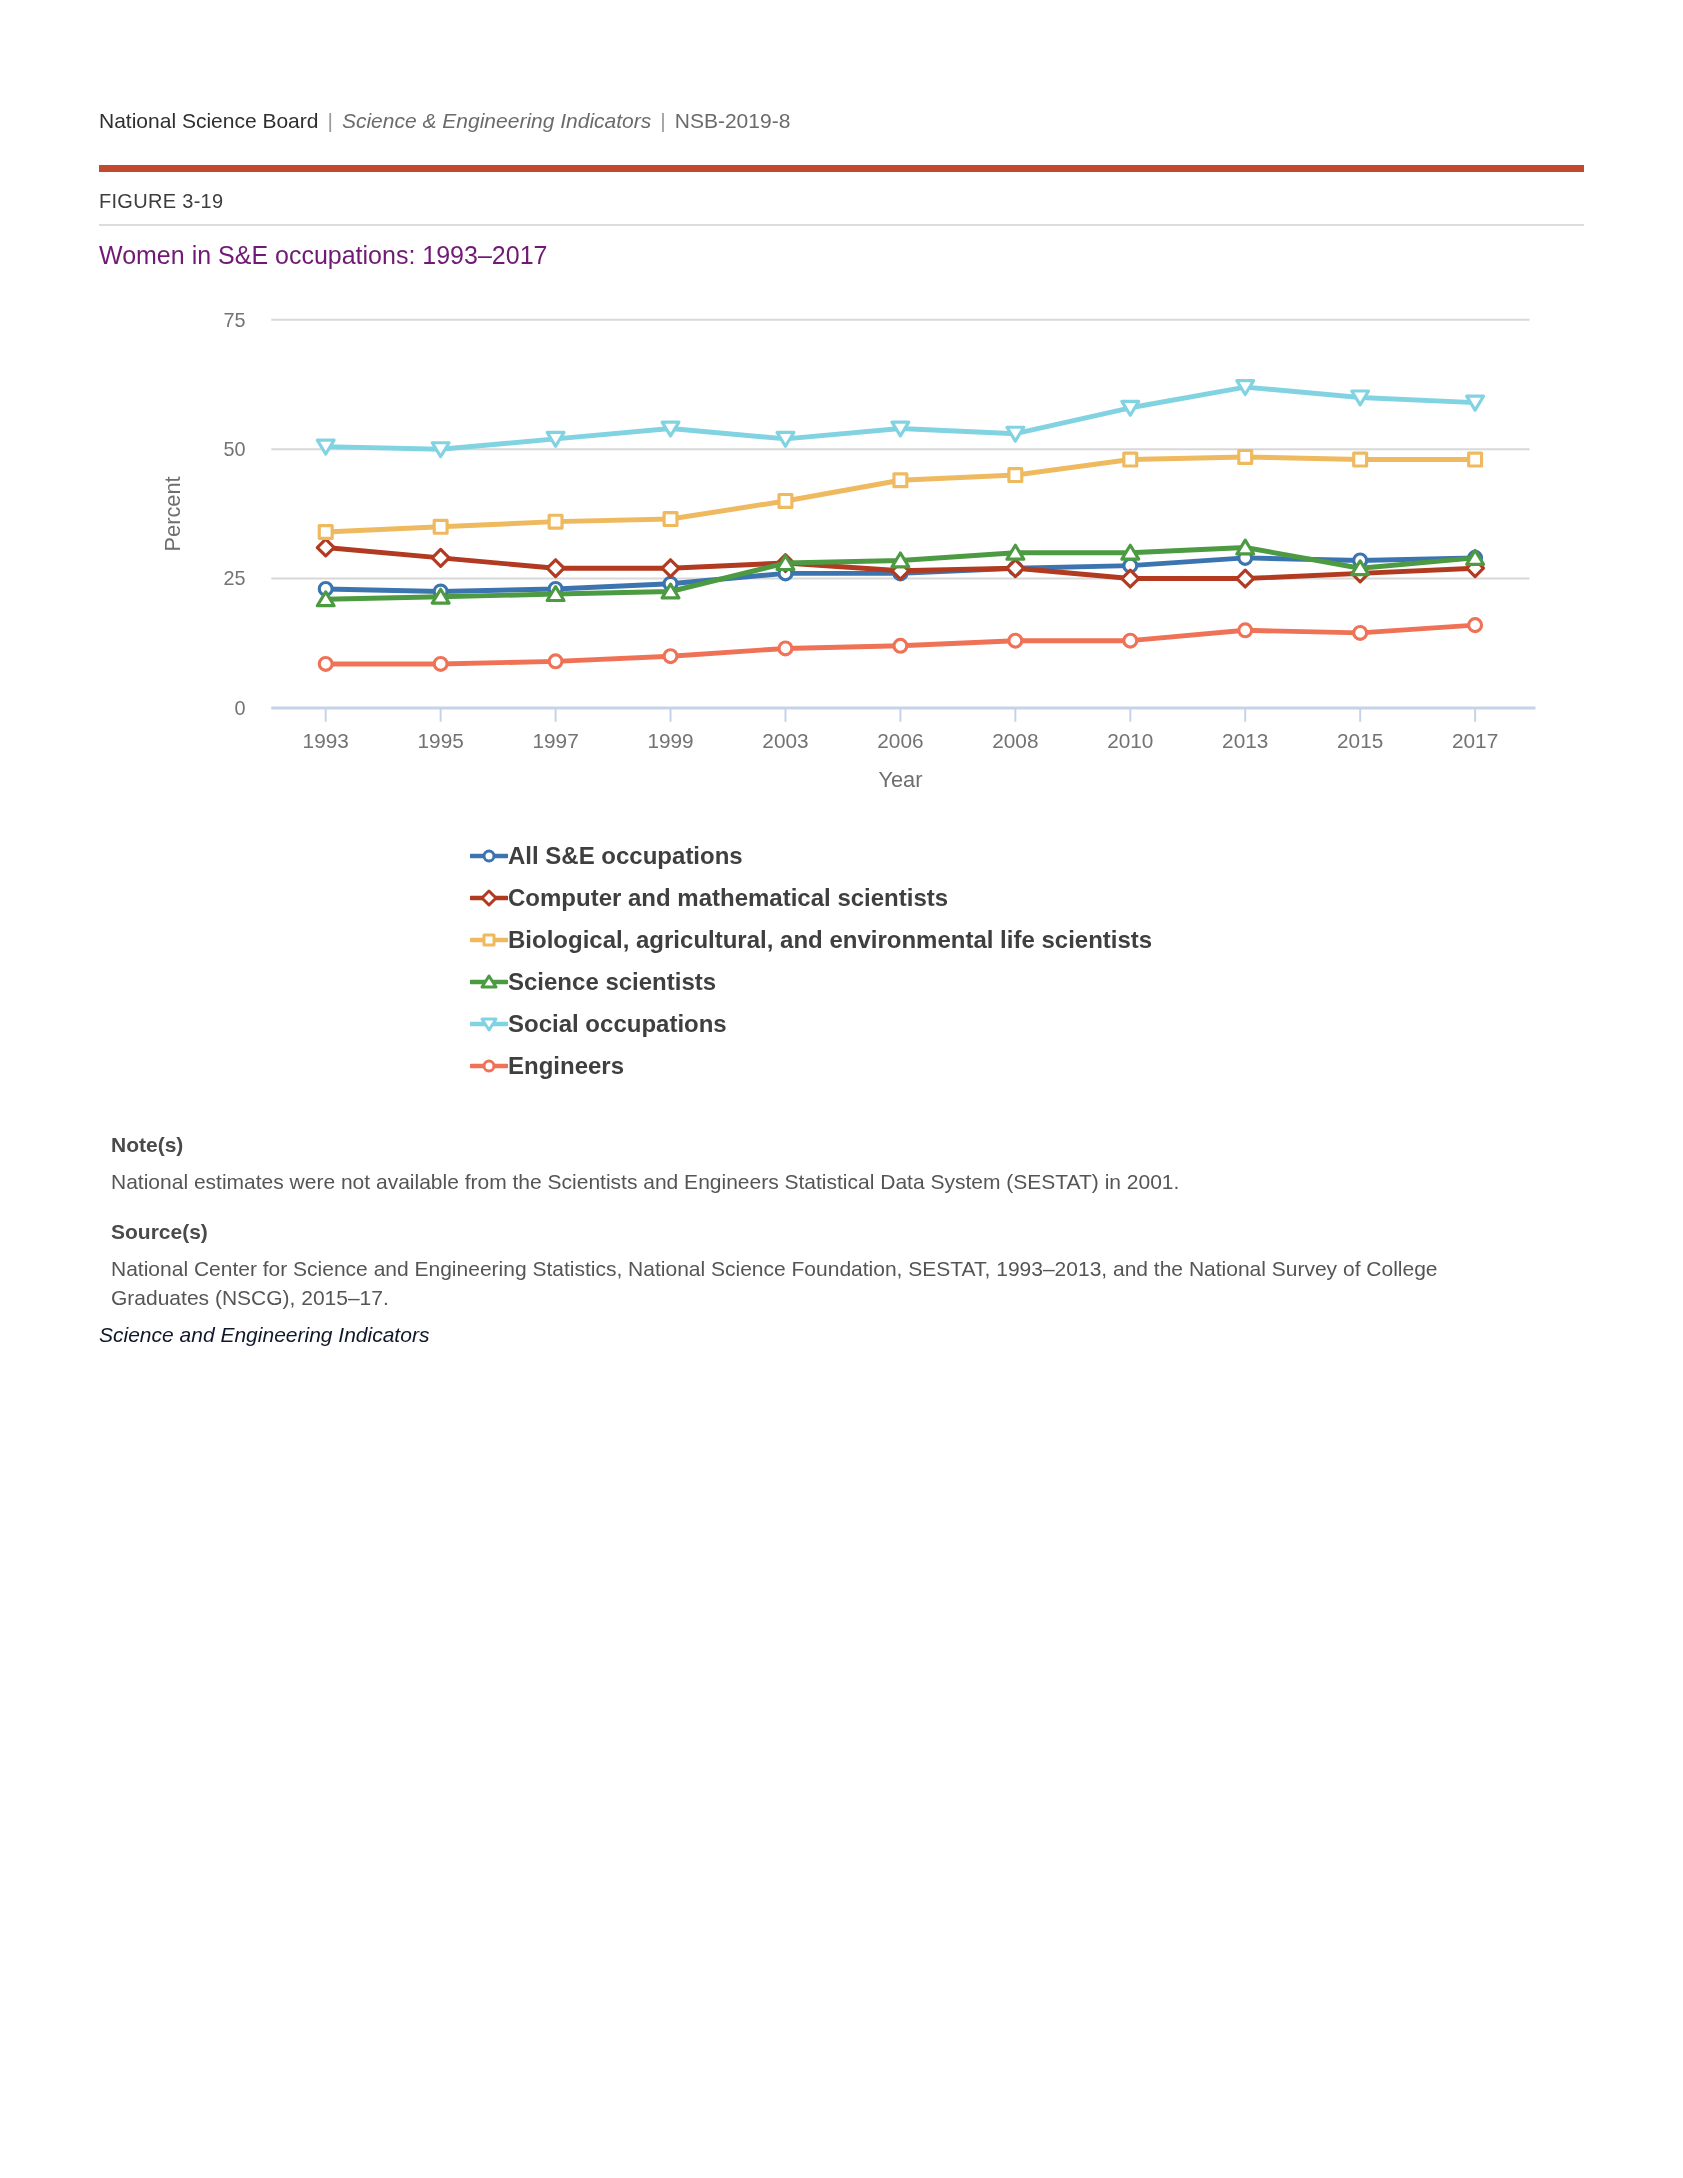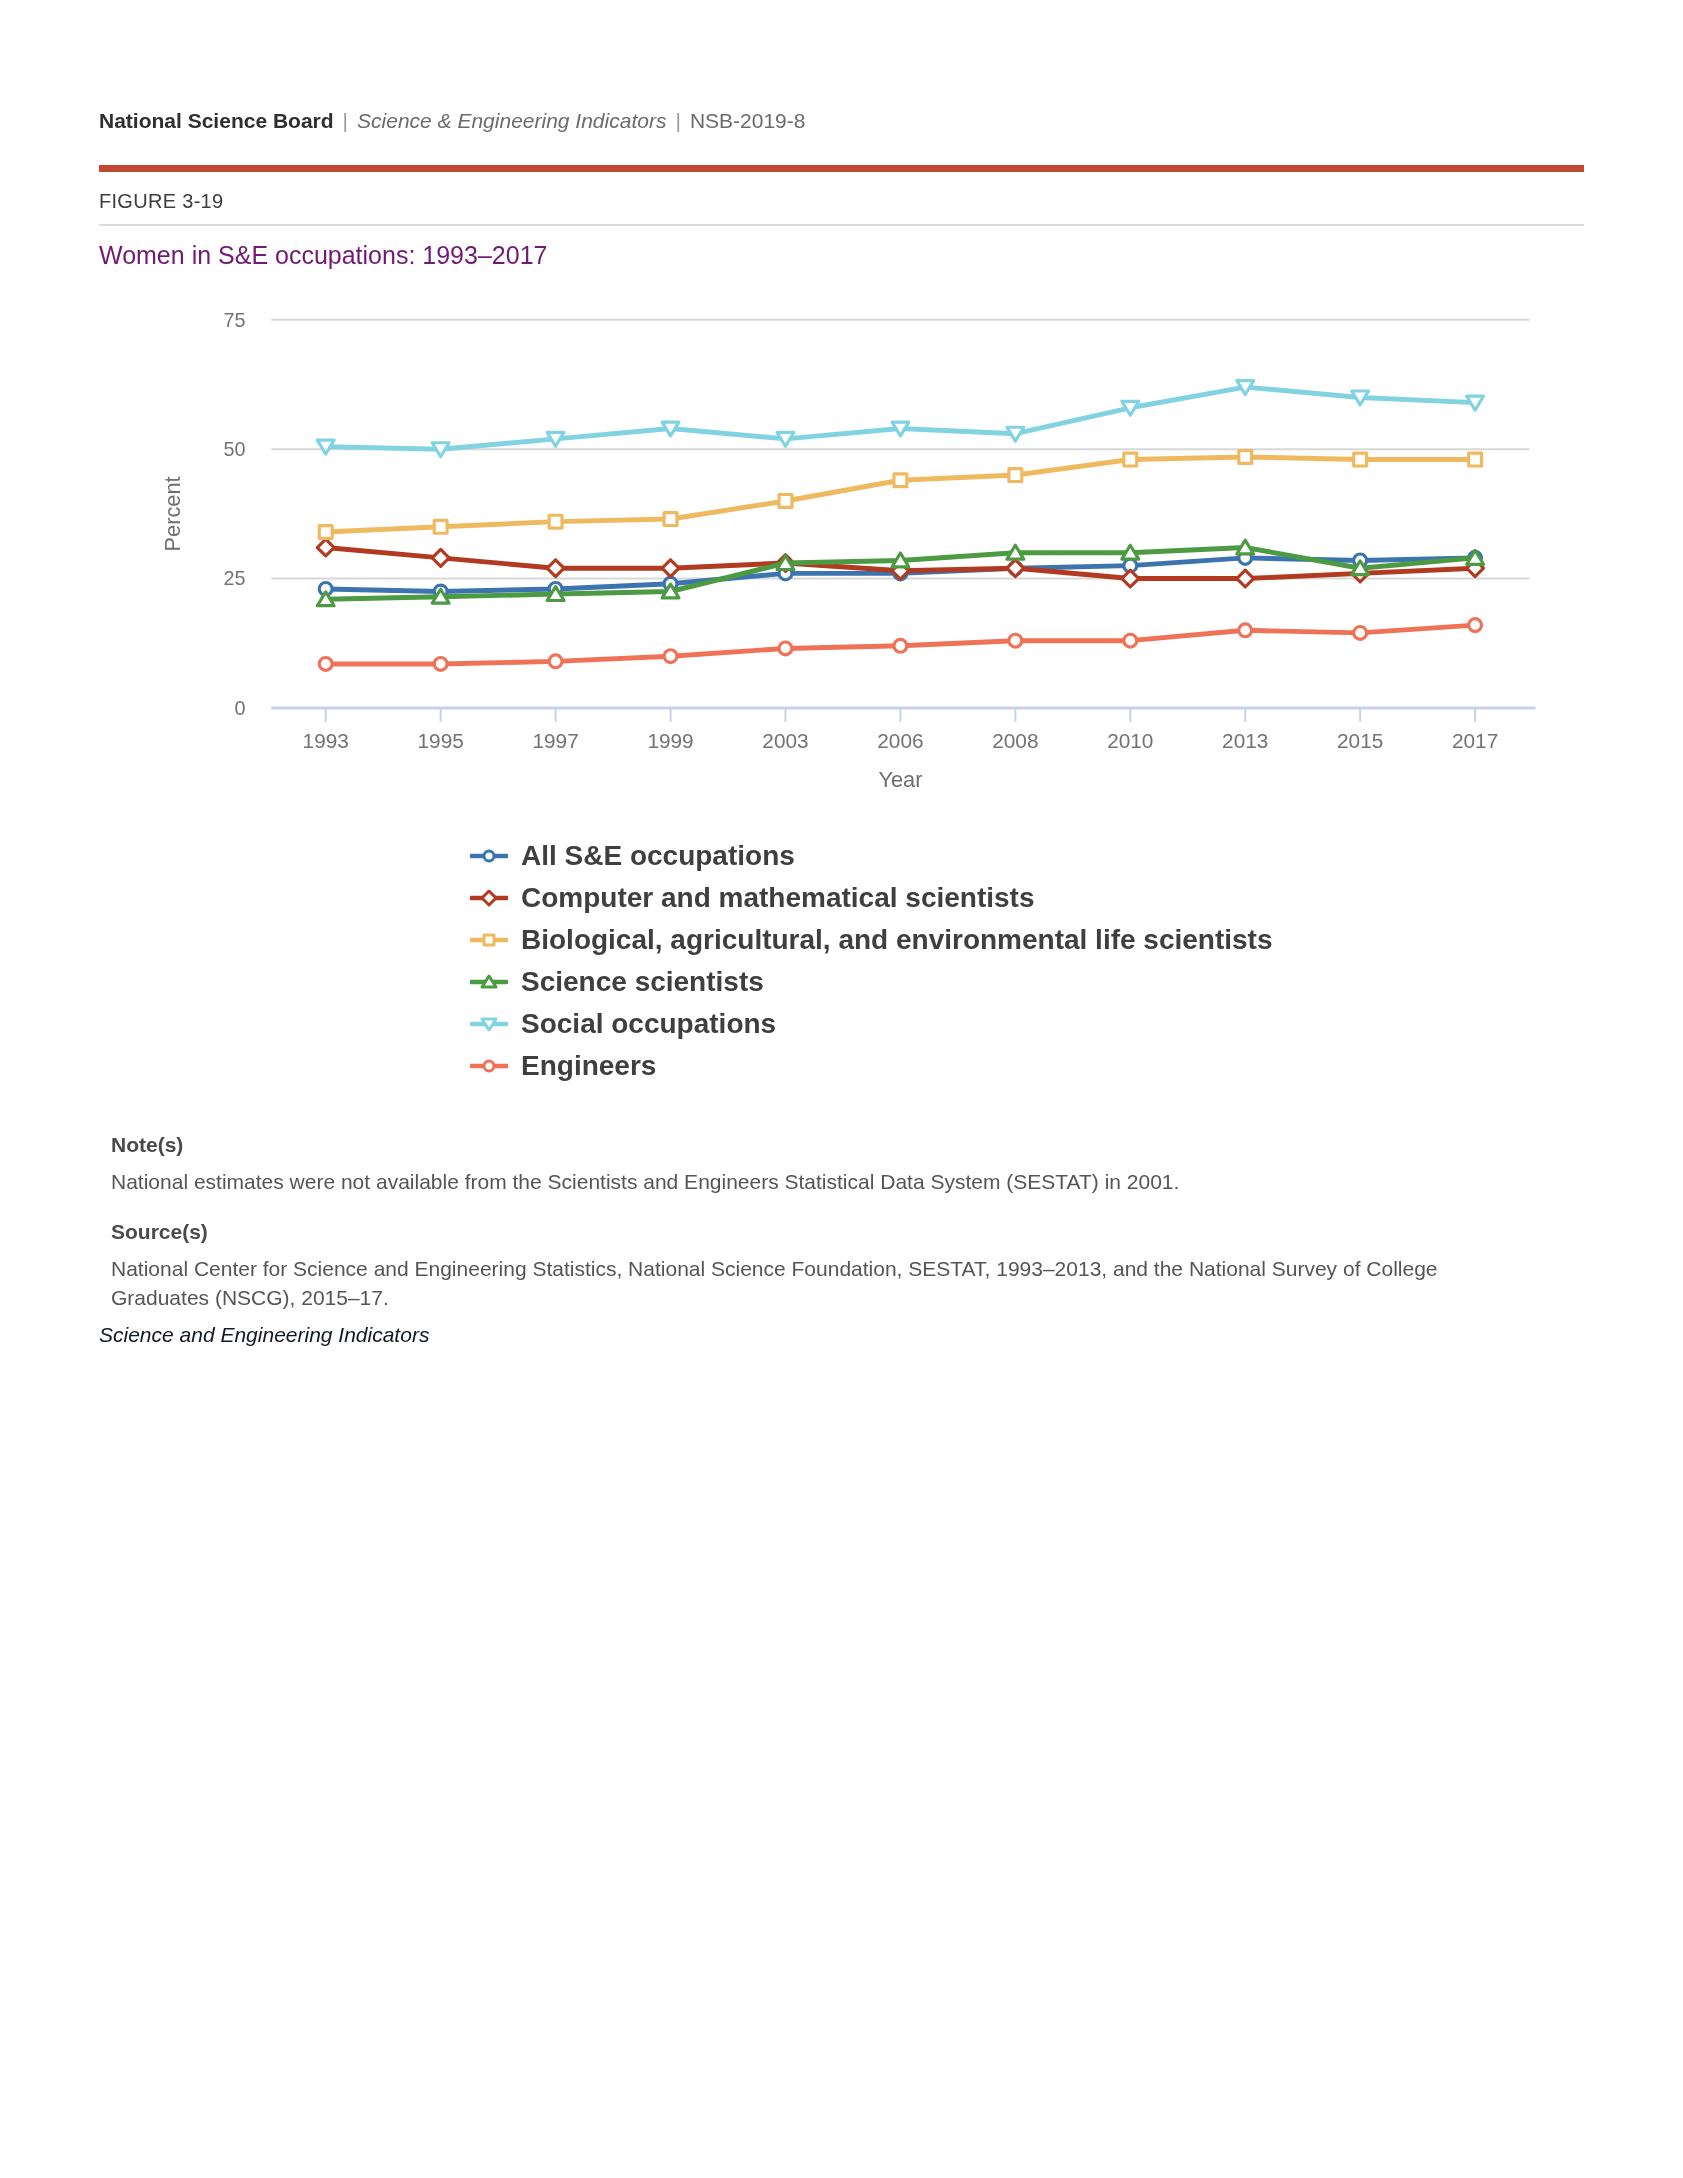--- a/index.html
+++ b/index.html
@@ -4,37 +4,37 @@
 <style>
   html,body{margin:0;padding:0;}
   body{
     width:1683px;height:2178px;background:#ffffff;position:relative;
     font-family:"Liberation Sans","DejaVu Sans",sans-serif;
     -webkit-font-smoothing:antialiased;
   }
   .abs{position:absolute;}
   
   .header{left:99px;top:109px;width:1485px;font-size:21px;color:#6b6b6b;white-space:nowrap;}
-  .header .org{font-weight:bold;color:#2f2f2f;}
+  .header .org{font-weight:normal;color:#2f2f2f;}
   .header .sep{color:#9a9a9a;padding:0 9px;}
   .header .pub{font-style:italic;color:#6b6b6b;}
   .header .rid{color:#6b6b6b;}
   
   .accent-rule{left:99px;top:165px;width:1485px;height:7px;background:#c0492f;}
   .figure-label{left:99px;top:190px;font-size:20px;color:#3d3d3d;letter-spacing:0.3px;text-align:center;}
   .light-rule{left:99px;top:224px;width:1485px;height:2px;background:#dcdcdc;}
   .chart-title{left:99px;top:241px;font-size:25px;font-weight:normal;color:#701a75;}
   
   .chart-wrap{left:99px;top:297px;width:1485px;height:510px;}
   svg text{font-family:"Liberation Sans","DejaVu Sans",sans-serif;}
   
   .legend{left:470px;top:835px;}
   .legend-item{display:flex;align-items:center;height:42px;cursor:pointer;}
   .legend-item .lmark{width:38px;height:20px;flex:0 0 38px;}
-  .legend-item .ltext{margin-left:13px;font-size:28px;font-weight:bold;color:#3f3f3f;}
+  .legend-item .ltext{font-size:24px;font-weight:bold;color:#3f3f3f;}
   
   .notes{left:99px;top:1133px;width:1386px;color:#555;margin-left:12px;}
   .notes h4{margin:0 0 10px 0;font-size:21px;color:#4a4a4a;}
   .notes p{margin:0;font-size:21px;line-height:29px;}
   .notes .gap{height:24px;}
   .footer-line{left:99px;top:1323px;font-size:21px;font-style:italic;color:#0f172a;}
 </style>
 </head>
 <body>
 

